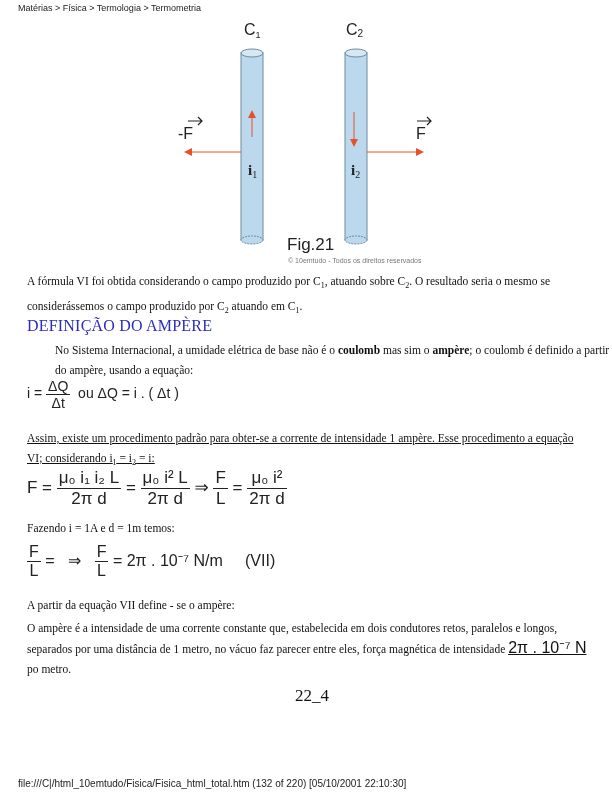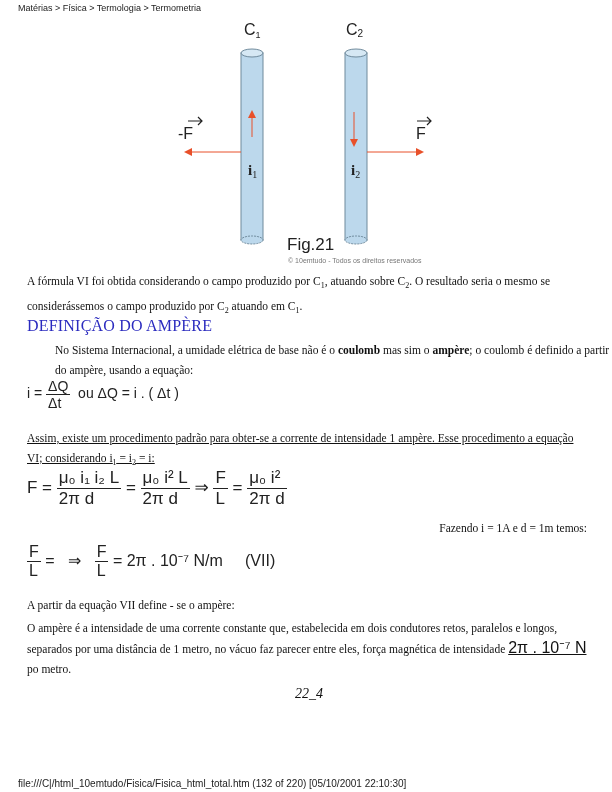--- a/index.html
+++ b/index.html
@@ -3,25 +3,25 @@
 <meta charset="utf-8">
 <style>
   html, body { margin:0; padding:0; background:#ffffff; }
   body { width:612px; height:792px; position:relative; overflow:hidden; font-family:"Liberation Serif", serif; color:#111; }
   .hdr { position:absolute; left:18px; top:3px; font-family:"Liberation Sans", sans-serif; font-size:9px; color:#222; }
   .ftr { position:absolute; left:18px; top:778px; font-family:"Liberation Sans", sans-serif; font-size:10px; color:#222; }
   .fig { position:absolute; left:170px; top:15px; width:270px; height:250px; }
   .p { position:absolute; left:27px; width:560px; font-size:11.5px; line-height:20px; }
   .h { position:absolute; left:27px; font-size:16px; color:#2b2bbf; letter-spacing:0.2px; }
   .eq { position:absolute; left:27px; font-family:"Liberation Sans", sans-serif; color:#222; }
-  .frac { display:inline-block; vertical-align:middle; }
+  .frac { display:inline-block; vertical-align:middle; text-align:center; }
   .frac .num { display:block; border-bottom:1px solid #222; padding:0 2px; }
   .frac .den { display:block; padding:0 2px; }
   sub, sup { font-size:70%; }
-  .pg { position:absolute; left:295px; top:686px; font-size:14px;font-style:italic; }
+  .pg { position:absolute; left:295px; top:686px; font-size:17px; }
   .inl { font-family:"Liberation Sans", sans-serif; font-size:16px;text-decoration:underline; }
 </style>
 </head>
 <body>
 
 <div class="hdr">Matérias &gt; Física &gt; Termologia &gt; Termometria</div>
 
 <svg class="fig" viewBox="0 0 270 250">
 
   <g>
@@ -76,21 +76,21 @@
   <span>F =</span>
   <span class="frac"><span class="num">μ₀ i₁ i₂ L</span><span class="den">2π d</span></span>
   <span>=</span>
   <span class="frac"><span class="num">μ₀ i² L</span><span class="den">2π d</span></span>
   <span>⇒</span>
   <span class="frac"><span class="num">F</span><span class="den">L</span></span>
   <span>=</span>
   <span class="frac"><span class="num">μ₀ i²</span><span class="den">2π d</span></span>
 </div>
 
-<div class="p" style="top:518px;text-align:right;">Fazendo i = 1A e d = 1m temos:</div>
+<div class="p" style="top:518px;">Fazendo i = 1A e d = 1m temos:</div>
 
 <div class="eq" style="top:543px; font-size:16px;">
   <span class="frac"><span class="num">F</span><span class="den">L</span></span>
   <span>=</span>
   &nbsp;&nbsp;<span>⇒</span>&nbsp;&nbsp;
   <span class="frac"><span class="num">F</span><span class="den">L</span></span>
   <span>= 2π . 10⁻⁷ N/m</span>
   &nbsp;&nbsp;&nbsp;&nbsp;<span>(VII)</span>
 </div>
 

